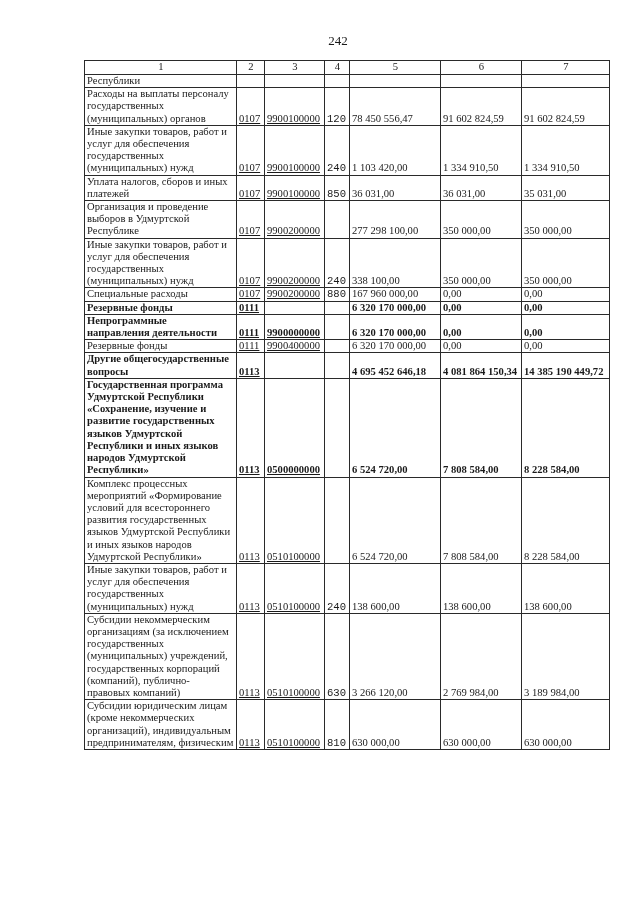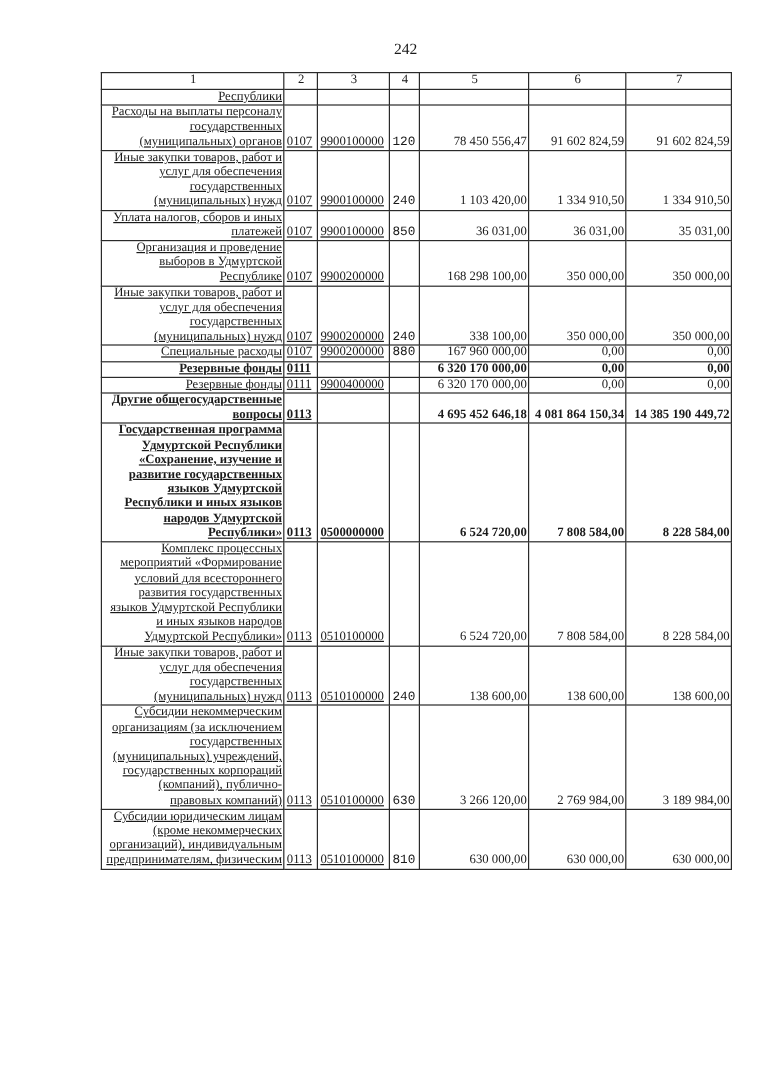--- a/index.html
+++ b/index.html
@@ -6,24 +6,24 @@
   body { width:640px; height:905px; position:relative; overflow:hidden;
          font-family:"Liberation Serif", "DejaVu Serif", serif; color:#1a1a1a; }
   .page-number { position:absolute; top:33px; left:18px; width:640px; text-align:center;
                  font-size:13px; }
   table { position:absolute; top:60px; left:84px; border-collapse:collapse;
           table-layout:fixed; font-size:10.6px; line-height:12.2px; }
   td { border:1px solid #2a2a2a; padding:0 1px 0 2px; vertical-align:bottom; overflow:hidden; }
   col.c1 { width:152px; } col.c2 { width:28px; } col.c3 { width:60px; }
   col.c4 { width:25px; } col.c5 { width:91px; } col.c6 { width:81px; } col.c7 { width:88px; }
   tr.head td { text-align:center; vertical-align:middle; height:13px; }
-  td.name { text-align:right;text-decoration:underline; }
+  td.name { text-align:left; }
   td.code { text-align:left; white-space:nowrap;text-decoration:underline; }
   td.ctr { text-align:left; white-space:nowrap;font-family:Liberation Mono, monospace; }
-  td.num { text-align:right; white-space:nowrap; padding-right:1px; }
+  td.num { white-space:nowrap; padding-right:1px; }
   tr.bold td { font-weight:bold; }
   .name-text { white-space:pre-line; display:block; }
 </style>
 </head>
 <body>
 
 <div class="page-number">242</div>
 
 <table>
   <colgroup>
@@ -97,21 +97,21 @@
       </tr>
       <tr>
         <td class="name">
           <span class="name-text">Организация и проведение
 выборов в Удмуртской
 Республике</span>
         </td>
         <td class="code">0107</td>
         <td class="code">9900200000</td>
         <td class="ctr"></td>
-        <td class="num">168 298 100,00</td>
+        <td class="num">277 298 100,00</td>
         <td class="num">350 000,00</td>
         <td class="num">350 000,00</td>
       </tr>
       <tr>
         <td class="name">
           <span class="name-text">Иные закупки товаров, работ и
 услуг для обеспечения
 государственных
 (муниципальных) нужд</span>
         </td>
@@ -132,20 +132,32 @@
         <td class="num">167 960 000,00</td>
         <td class="num">0,00</td>
         <td class="num">0,00</td>
       </tr>
       <tr class="bold">
         <td class="name">
           <span class="name-text">Резервные фонды</span>
         </td>
         <td class="code">0111</td>
         <td class="code"></td>
+        <td class="ctr"></td>
+        <td class="num">6 320 170 000,00</td>
+        <td class="num">0,00</td>
+        <td class="num">0,00</td>
+      </tr>
+      <tr class="bold">
+        <td class="name">
+          <span class="name-text">Непрограммные
+направления деятельности</span>
+        </td>
+        <td class="code">0111</td>
+        <td class="code">9900000000</td>
         <td class="ctr"></td>
         <td class="num">6 320 170 000,00</td>
         <td class="num">0,00</td>
         <td class="num">0,00</td>
       </tr>
       <tr>
         <td class="name">
           <span class="name-text">Резервные фонды</span>
         </td>
         <td class="code">0111</td>

